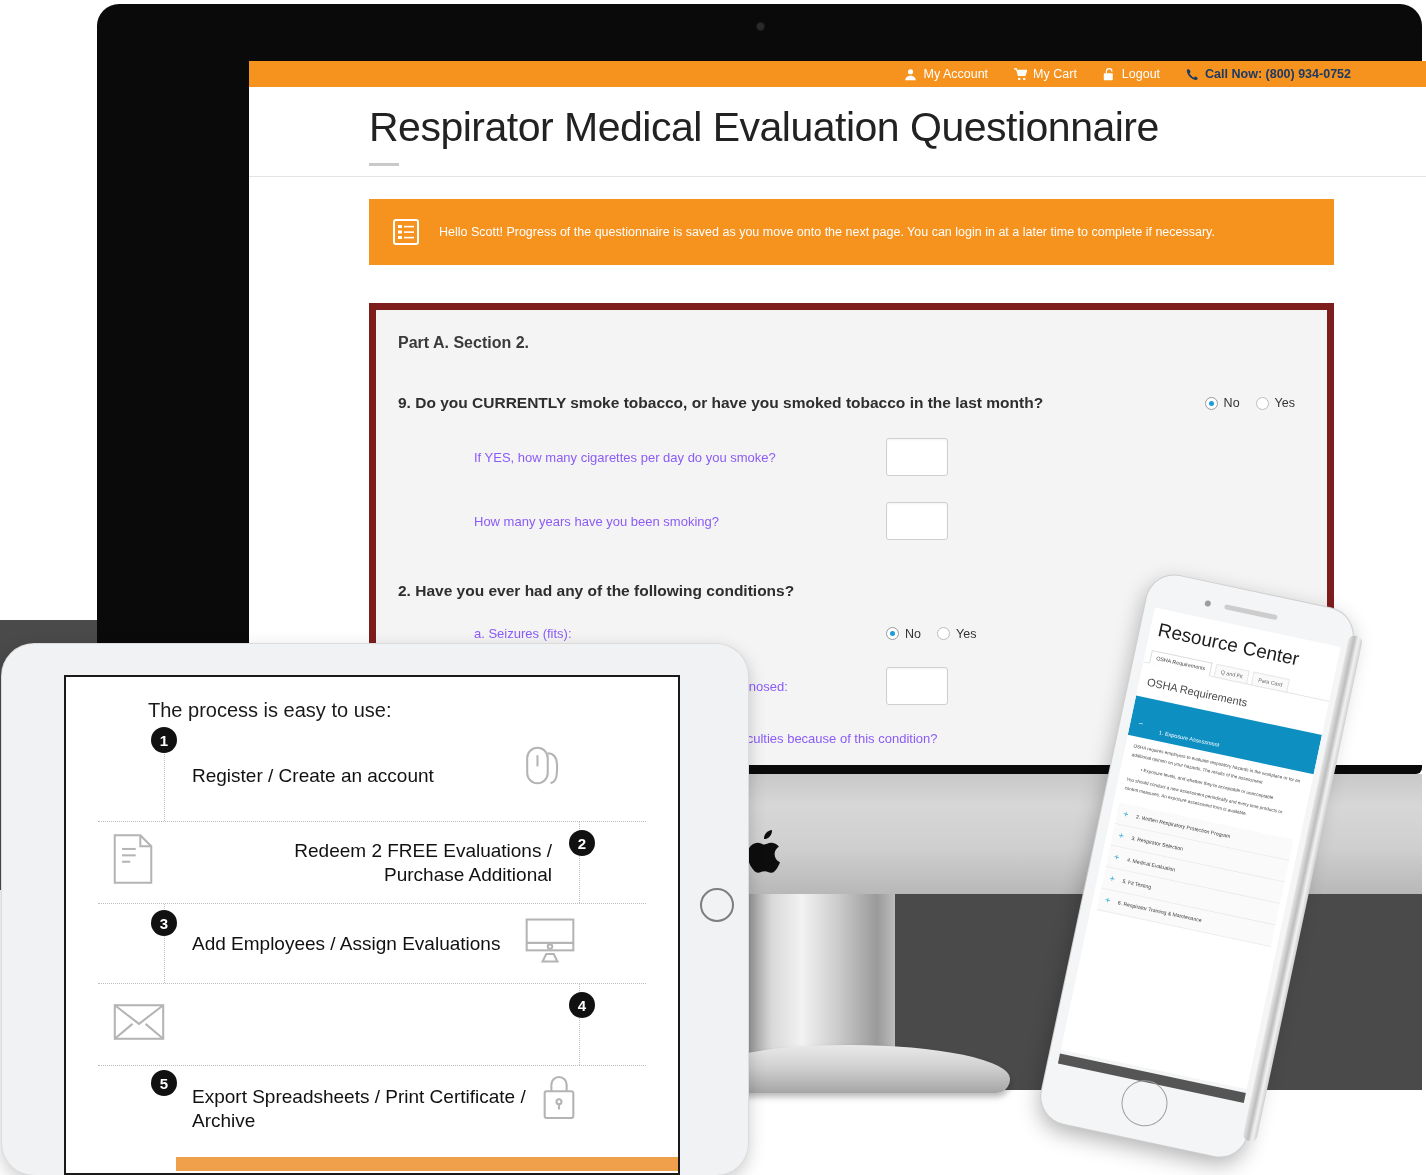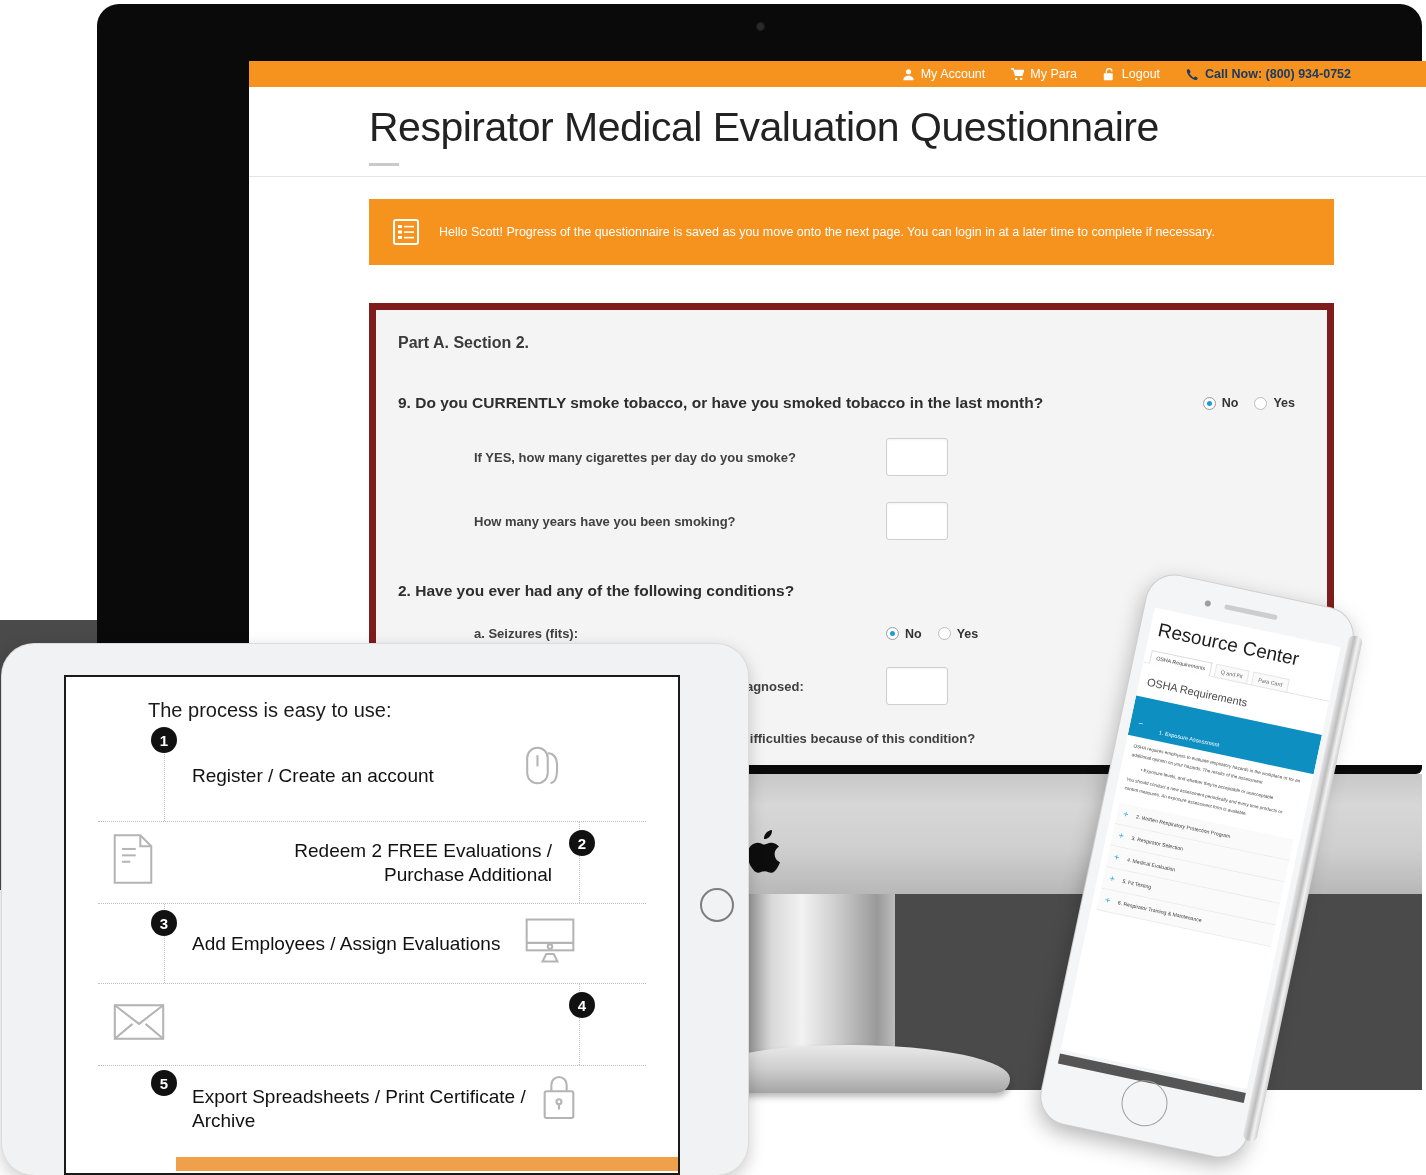--- a/index.html
+++ b/index.html
@@ -96,36 +96,36 @@
 
   .qrow {
     display: flex; align-items: center; justify-content: space-between;
     margin-top: 42px;
   }
   .q-main { font-size: 15.5px; font-weight: bold; color: #2e2e2e; }
   .sub-row {
     display: flex; align-items: center; margin-top: 26px;
   }
   .sub-label {
-    font-size: 13px; font-weight: bold; color: #404040;
+    font-size: 13px; font-weight: normal; color: #8b5cf6;
   }
   .sub-label.indent1 { margin-left: 76px; width: 412px; }
   .sub-label.indent2 { margin-left: 156px; width: 332px; }
   .sub-label.indent3 { margin-left: 156px; width: 0; white-space: nowrap; }
 
   .txtbox {
     width: 62px; height: 38px; background: #fff; border: 1px solid #cfcfcf;
     border-radius: 3px; box-shadow: inset 0 1px 2px rgba(0,0,0,.05);
   }
   .wide-input {
     width: 655px; height: 35px; background: #fff; border: 1px solid #d4d4d4;
     border-radius: 2px; font-size: 12px; color: #8a8a8a; padding: 0 10px;
     line-height: 33px;
   }
-  .radiogrp { display: flex; align-items: center; gap: 6px; font-weight: bold; }
+  .radiogrp { display: flex; align-items: center; gap: 6px; }
   .radio {
     width: 13px; height: 13px; border-radius: 50%; border: 1px solid #bdbdbd;
     background: #fff; display: inline-block; position: relative; flex: 0 0 13px;
   }
   .radio.on { border-color: #9a9a9a; }
   .radio.on::after {
     content: ""; position: absolute; left: 3px; top: 3px;
     width: 5px; height: 5px; border-radius: 50%; background: #1b9dd9;
   }
   .radio-lab { font-size: 12.5px; color: #333; margin-right: 10px; }
@@ -256,21 +256,21 @@
         </div>
         <div class="topbar-item">
           <span class="topbar-ico">
             <svg viewBox="0 0 16 16" width="13" height="13" fill="#fff">
                 <path d="M0 1h3l2.4 8.2h8.2L15.6 3H5"></path>
                 <path d="M0 1h3l2.4 8.2h8.2L15.6 3H5" stroke="#fff" stroke-width="1.4" fill="none"></path>
                 <circle cx="6.4" cy="13.4" r="1.5"></circle>
                 <circle cx="12.6" cy="13.4" r="1.5"></circle>
               </svg>
           </span>
-          <span>My Para</span>
+          <span>My Cart</span>
         </div>
         <div class="topbar-item">
           <span class="topbar-ico">
             <svg viewBox="0 0 16 16" width="13" height="13" fill="#fff">
                 <rect x="1" y="6.6" width="11" height="8.4" rx="1"></rect>
                 <path d="M4.2 6.6V4.2a3.4 3.4 0 016.8 0" stroke="#fff" stroke-width="1.5" fill="none"></path>
               </svg>
           </span>
           <span>Logout</span>
         </div>

